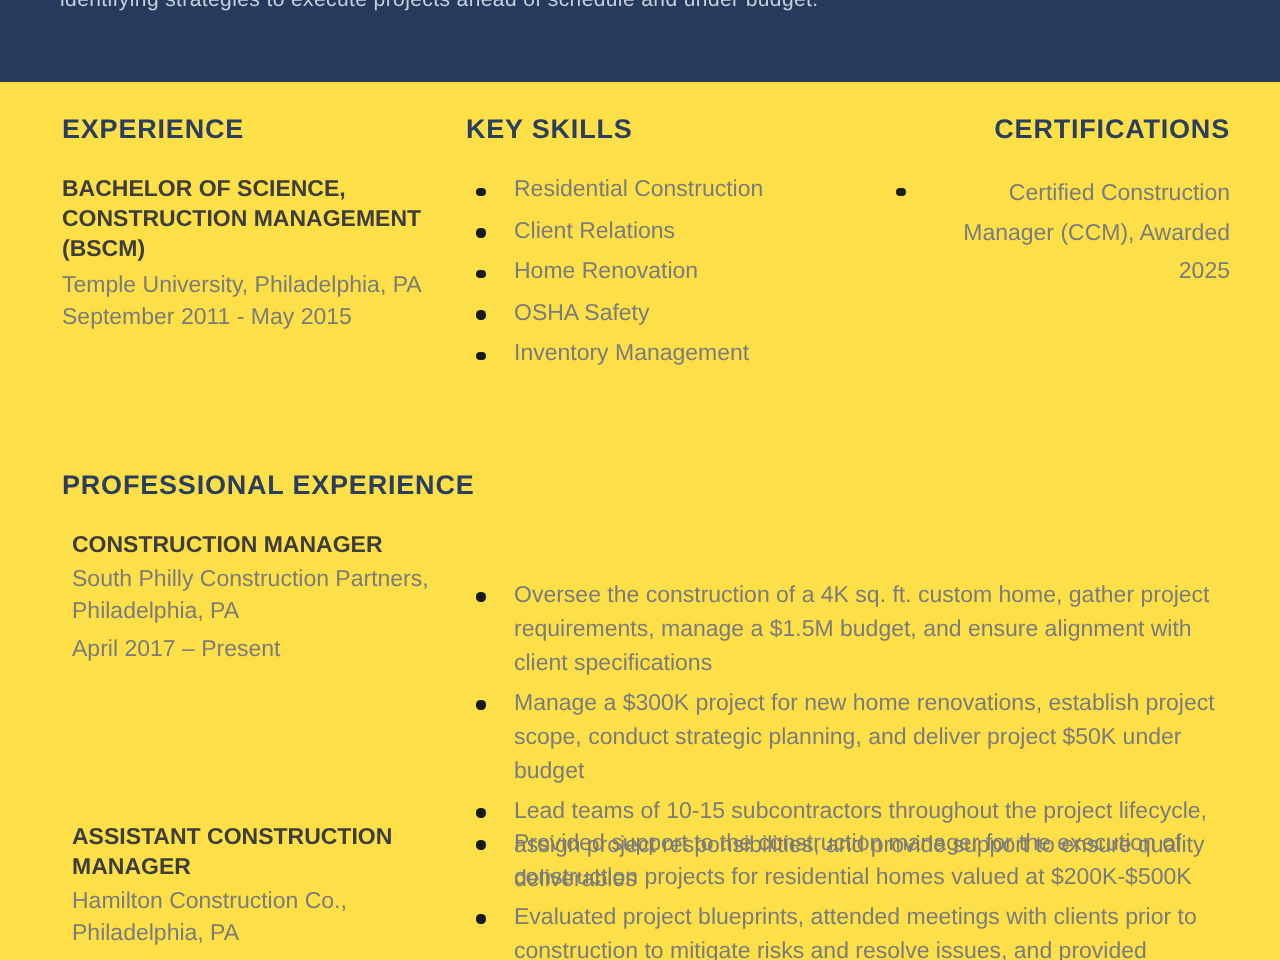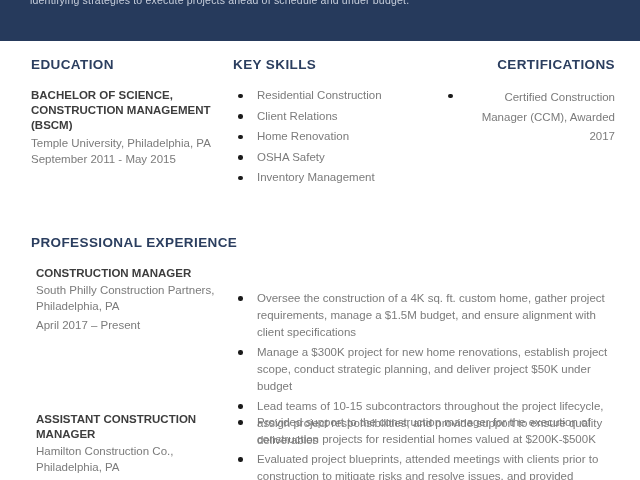--- a/index.html
+++ b/index.html
@@ -1,19 +1,19 @@
 <!DOCTYPE html>
 <html><head>
 <meta charset="utf-8">
 <style>
   html,body{margin:0;padding:0;background:#e8e8e8;}
   .page{
     position:relative;
     width:640px;height:480px;
-    background:#ffffff;
+    background:#fde047;
     overflow:hidden;
     font-family:"Liberation Sans", sans-serif;
     -webkit-font-smoothing:antialiased;
   }
   
   .band{
     position:absolute;top:0;left:0;width:640px;height:41px;
     background:#263a5c;overflow:hidden;
   }
   .band .summary{
@@ -73,41 +73,41 @@
 </head>
 <body>
 
 <div class="page">
 
   <header class="band">
     <div class="summary">identifying strategies to execute projects ahead of schedule and under budget.</div>
   </header>
 
   <section class="col col-edu">
-    <h2 class="sec-title">EDUCATION</h2>
+    <h2 class="sec-title">EXPERIENCE</h2>
     <div class="degree">BACHELOR OF SCIENCE, CONSTRUCTION MANAGEMENT (BSCM)</div>
     <div class="muted">Temple University, Philadelphia, PA</div>
     <div class="muted">September 2011 - May 2015</div>
   </section>
 
   <section class="col col-skills">
     <h2 class="sec-title">KEY SKILLS</h2>
     <ul class="dotlist skills">
       <li>Residential Construction</li>
       <li>Client Relations</li>
       <li>Home Renovation</li>
       <li>OSHA Safety</li>
       <li>Inventory Management</li>
     </ul>
   </section>
 
   <section class="col col-cert">
     <h2 class="sec-title">CERTIFICATIONS</h2>
     <ul class="dotlist certs">
-      <li>Certified Construction Manager (CCM), Awarded 2017</li>
+      <li>Certified Construction Manager (CCM), Awarded 2025</li>
     </ul>
   </section>
 
   <h2 class="sec-title exp-title">PROFESSIONAL EXPERIENCE</h2>
 
   <div class="job-left job1-left">
     <div class="role">CONSTRUCTION MANAGER</div>
     <div class="muted">South Philly Construction Partners, Philadelphia, PA</div>
     <div class="muted dates">April 2017 – Present</div>
   </div>

